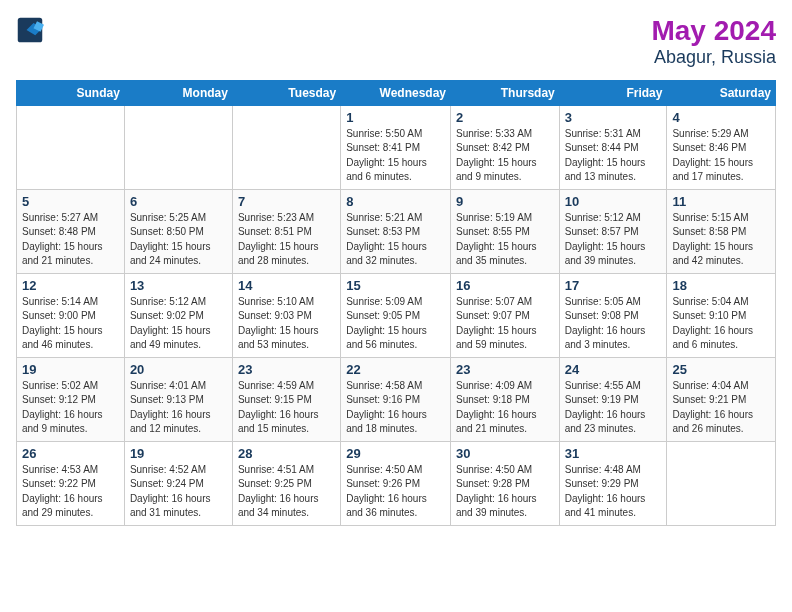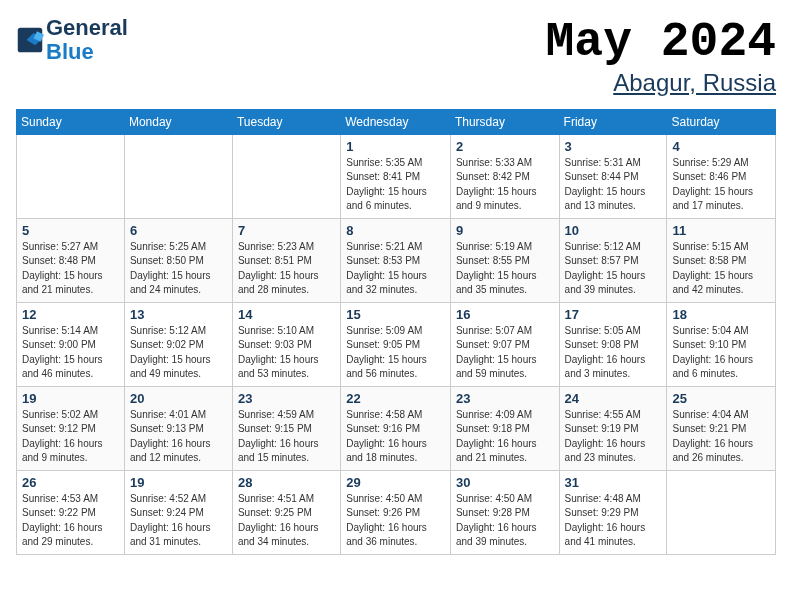--- a/index.html
+++ b/index.html
@@ -29,44 +29,42 @@
     .logo-blue { color: #1a7cc7; }
     .logo-icon {
       width: 28px;
       height: 28px;
       margin-right: 2px;
     }
     .title-block {
       text-align: right;
     }
     .month-title {
-      font-size: 48px;
+      font-size: 28px;
       font-weight: bold;
-      color: #000000;
+      color: #a21caf;
       line-height: 1.1;
-      font-family: Liberation Mono, monospace;
     }
     .location-title {
-      font-size: 24px;
+      font-size: 18px;
       color: #1a3a5c;
       font-weight: normal;
-      text-decoration: underline;
     }
     .calendar {
       width: 100%;
       border-collapse: collapse;
       font-size: 10.5px;
     }
     .calendar th {
       background: #1a7cc7;
       color: #fff;
       padding: 5px 4px;
-      text-align: left;
+      text-align: right;
       font-size: 12px;
-      font-weight: normal;
+      font-weight: bold;
       border: 1px solid #1a7cc7;
       margin-top: 44px;
     }
     .calendar td {
       border: 1px solid #ccc;
       vertical-align: top;
       padding: 4px 5px;
       min-height: 80px;
       width: 113px;
     }
@@ -91,26 +89,20 @@
 </head>
 <body>
 
 <div class="header">
   <div class="logo">
     <svg class="logo-icon" viewBox="0 0 32 32">
       <rect x="2" y="2" width="28" height="28" rx="3" fill="#1a3a5c"></rect>
       <polygon points="20,8 30,14 22,22 12,16" fill="#1a7cc7"></polygon>
       <polygon points="24,6 32,10 28,18 20,14" fill="#4ab0f0"></polygon>
     </svg>
-    <div>
-      <div class="logo-text">
-        <span>General</span><br>
-        <span class="logo-blue">Blue</span>
-      </div>
-    </div>
   </div>
   <div class="title-block">
     <div class="month-title">May 2024</div>
     <div class="location-title">Abagur, Russia</div>
   </div>
 </div>
 
 <table class="calendar">
   <thead>
     <tr>
@@ -123,21 +115,21 @@
       <th>Saturday</th>
     </tr>
   </thead>
   <tbody id="calendar-body">
   <tr>
         <td class="empty-cell"></td>
         <td class="empty-cell"></td>
         <td class="empty-cell"></td>
         <td>
           <div class="day-num">1</div>
-          <div class="day-info">Sunrise: 5:35 AM
+          <div class="day-info">Sunrise: 5:50 AM
 Sunset: 8:41 PM
 Daylight: 15 hours
 and 6 minutes.</div>
         </td>
         <td>
           <div class="day-num">2</div>
           <div class="day-info">Sunrise: 5:33 AM
 Sunset: 8:42 PM
 Daylight: 15 hours
 and 9 minutes.</div>

